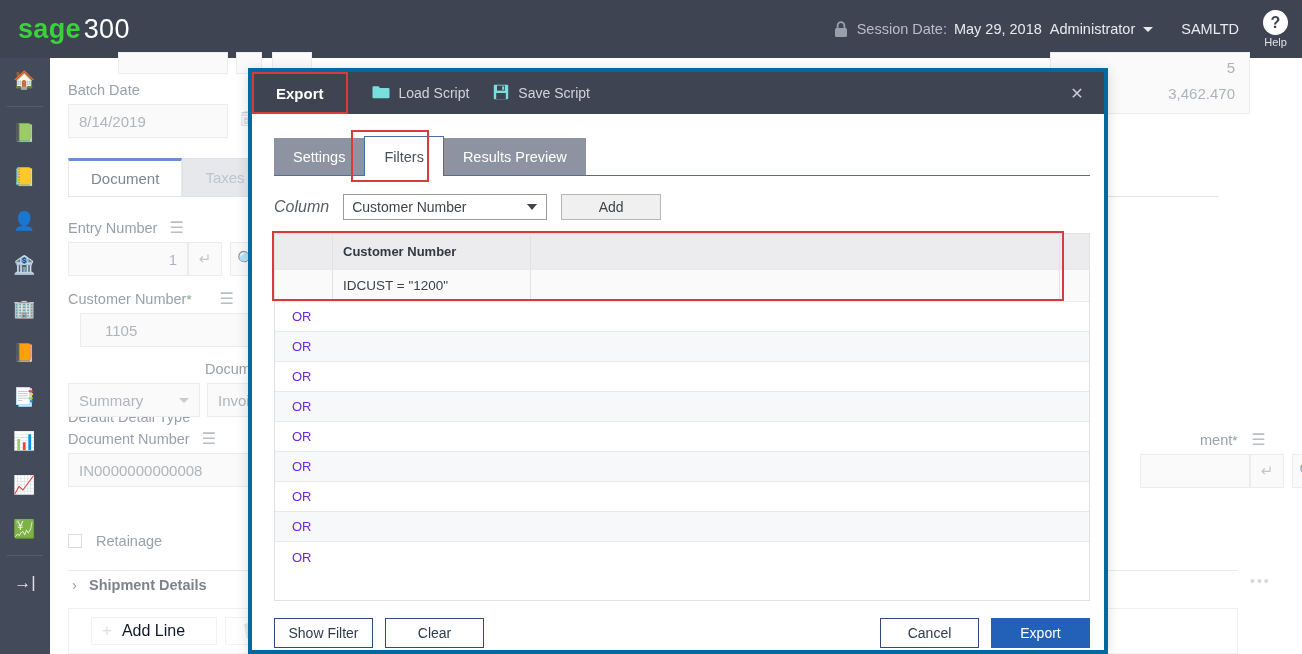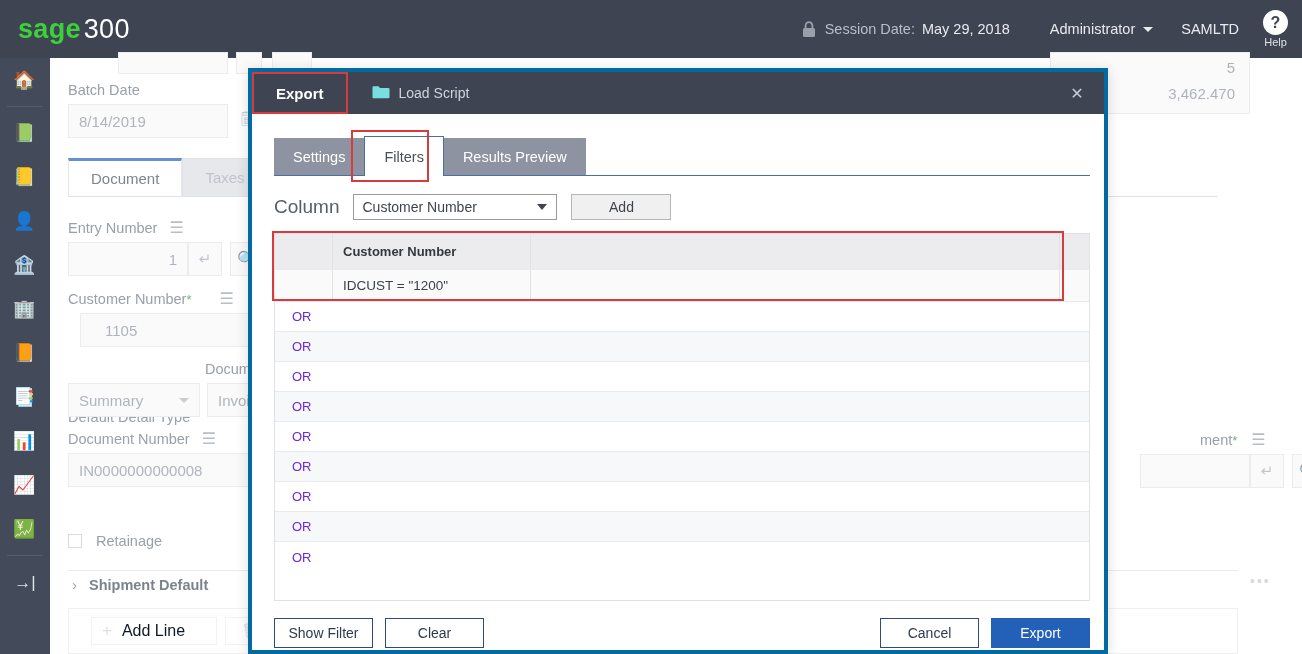--- a/index.html
+++ b/index.html
@@ -19,21 +19,21 @@
   .brand { margin-left: 18px; font-size: 27px; letter-spacing: .3px; }
   .brand .sage { color: #3ad13a; font-weight: bold; }
   .brand .three { color: #ffffff; font-weight: 300; margin-left: 3px; }
   .topbar-right {
     margin-left: auto; display: flex; align-items: center; gap: 0px;
     color: #c2c6cf; font-size: 14.5px; height: 58px;
   }
   .lock-icon { margin-right: 9px; display:flex; align-items:center; }
   .sess-label { color:#b9bec8; }
   .sess-date { color:#e8eaee; margin-left: 7px; }
-  .admin { margin-left: 40px; color:#e8eaee; display:flex; align-items:center; gap:8px; }
+  .admin { margin-left: 8px; color:#e8eaee; display:flex; align-items:center; gap:8px; }
   .caret-dn {
     width:0;height:0;border-left:5px solid transparent;border-right:5px solid transparent;
     border-top:5px solid #e8eaee;
   }
   .samltd { margin-left: 28px; color:#e8eaee; }
   .helpwrap {
     margin-left: 24px; margin-right: 14px; display:flex; flex-direction:column;
     align-items:center; justify-content:center; gap:1px;
   }
   .help-circle {
@@ -120,21 +120,21 @@
     height:40px; position:relative; z-index:3;
   }
   .mtab-rule { position:absolute; left:22px; top:103px; width:816px; height:1px; background:#4a6fa5; }
   .mtab-hl {
     position:absolute; left:99px; top:58px; width:78px; height:52px;
     border:2px solid #d63c3c; pointer-events:none; z-index:4;
   }
 
   
   .colrow { position:absolute; left:22px; top:122px; display:flex; align-items:center; gap:14px; }
-  .colrow .lbl { font-size:19px; color:#585e68; }
+  .colrow .lbl { font-size:16px; color:#585e68;font-style:italic; }
   .ddl {
     width:204px; height:26px; border:1px solid #9a9a9a; background:#fff;
     display:flex; align-items:center; padding:0 8px; font-size:14px; color:#3f444c;
     position:relative;
   }
   .ddl .tri {
     position:absolute; right:9px; width:0;height:0;
     border-left:5px solid transparent;border-right:5px solid transparent;border-top:6px solid #3f444c;
   }
   .addbtn {
@@ -296,21 +296,21 @@
     <div class="fld-input" style="position:absolute;left:18px;top:395px;width:210px;">IN0000000000008</div>
 
     <div style="position:absolute;left:18px;top:475px;display:flex;align-items:center;gap:14px;">
       <span class="chk-box"></span>
       <span class="fld-label">Retainage</span>
     </div>
 
     <div style="position:absolute;left:18px;top:512px;width:1170px;height:1px;background:#e9ebee;"></div>
     <div style="position:absolute;left:22px;top:518px;display:flex;align-items:center;gap:12px;">
       <span style="color:#9aa0aa;font-size:15px;">›</span>
-      <span style="font-size:14.5px;color:#7d838c;font-weight:bold;">Shipment Default</span>
+      <span style="font-size:14.5px;color:#7d838c;font-weight:bold;">Shipment Details</span>
     </div>
 
     <div style="position:absolute;left:18px;top:550px;width:1170px;height:46px;border:1px solid #eff0f2;">
       <div style="position:absolute;left:22px;top:8px;width:126px;height:28px;border:1px solid #f1f2f4;display:flex;align-items:center;gap:10px;padding:0 10px;">
         <span style="color:#dcdfe3;font-size:17px;">+</span>
         <span style="color:#0f172a;font-size:16px;">Add Line</span>
       </div>
       <div style="position:absolute;left:156px;top:8px;width:52px;height:28px;border:1px solid #f1f2f4;display:flex;align-items:center;justify-content:center;">
         <span style="color:#d8dce1;font-size:15px;">🗑</span>
       </div>
@@ -338,20 +338,31 @@
     <div class="modal-title">
       <div class="mt-export">Export</div>
       <div class="mt-action">
         <span>
           <svg width="18" height="14" viewBox="0 0 18 14">
               <path d="M0.5 2.2a1 1 0 0 1 1-1h5l1.5 1.7h8.5a1 1 0 0 1 1 1v8.4a1 1 0 0 1-1 1H1.5a1 1 0 0 1-1-1z" fill="#79dede"></path>
             </svg>
         </span>
         <span>Load Script</span>
       </div>
+      <div class="mt-action">
+        <span>
+          <svg width="16" height="16" viewBox="0 0 16 16">
+              <rect x="0.8" y="0.8" width="14.4" height="14.4" rx="1" fill="#79dede"></rect>
+              <rect x="4" y="1.6" width="8" height="5" fill="#3e4452"></rect>
+              <rect x="3.2" y="9" width="9.6" height="6" fill="#3e4452"></rect>
+              <rect x="9.2" y="2.4" width="2" height="3.4" fill="#79dede"></rect>
+            </svg>
+        </span>
+        <span>Save Script</span>
+      </div>
       <div class="modal-close">✕</div>
     </div>
 
     <div class="mtabs">
       <div class="mtab inactive">
         <span>Settings</span>
       </div>
       <div class="mtab active">
         <span>Filters</span>
       </div>

